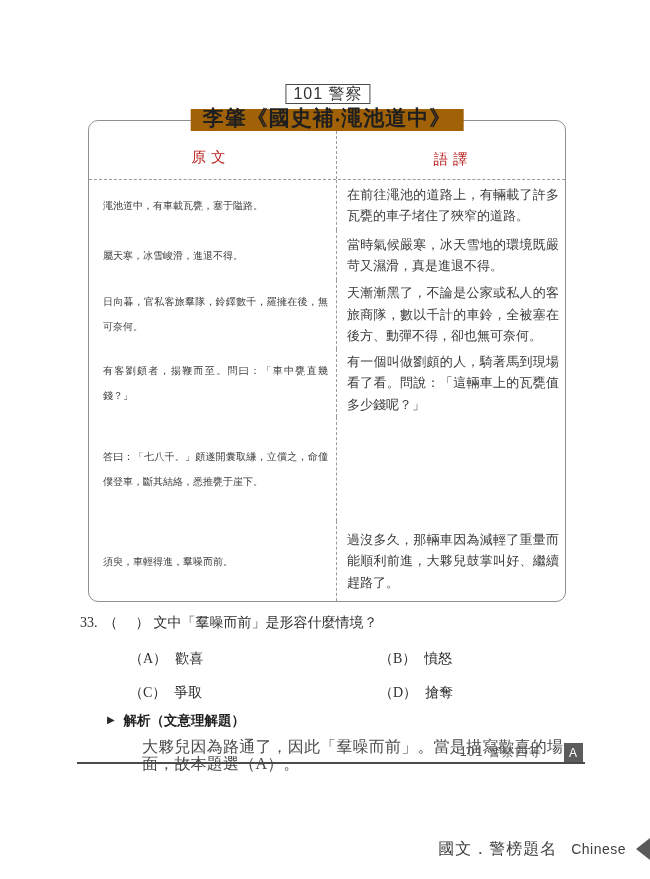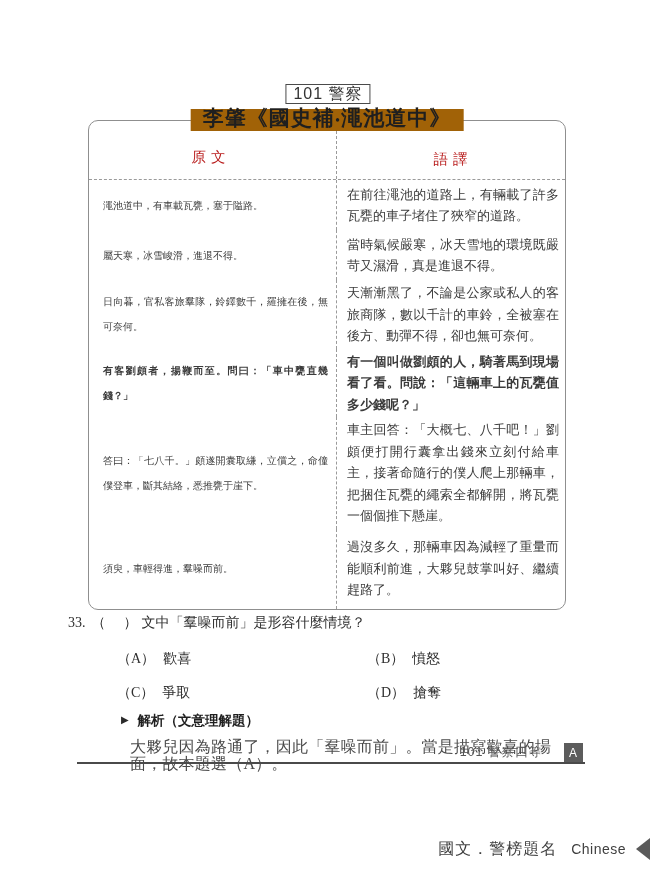--- a/index.html
+++ b/index.html
@@ -22,33 +22,33 @@
   .cell.left{width:248px;border-right:1.5px dashed #9a9a9a;font-size:10px;line-height:25px;
              padding:2px 8px 2px 14px;text-align:justify;}
   .cell.right{flex:1;font-size:13px;line-height:21.5px;padding:2px 6px 2px 10px;text-align:justify;}
   .row.head{height:58px;border-bottom:1.5px dashed #9a9a9a;}
   .row.head .cell{justify-content:flex-end;padding-bottom:9px;font-size:14.5px;letter-spacing:5px;
                   text-align:center;color:#b91c1c;}
   .row.head .cell.left{padding-left:5px;}
   #table-rows .row:nth-child(1){min-height:50px;}
   #table-rows .row:nth-child(2){min-height:50px;}
   #table-rows .row:nth-child(3){min-height:68px;}
-  #table-rows .row:nth-child(4){min-height:66px;font-weight:bold;}
+  #table-rows .row:nth-child(4){min-height:66px;}
   #table-rows .row:nth-child(5){min-height:104px;}
   #table-rows .row:nth-child(6){min-height:80px;}
 
   
-  .question{position:absolute;left:68px;top:612px;width:494px;font-size:14px;color:#2f2f2f;}
+  .question{position:absolute;left:80px;top:612px;width:494px;font-size:14px;color:#2f2f2f;}
   .stem-line{display:flex;align-items:baseline;line-height:22px;}
   .q-number{margin-right:6px;}
   .q-blank{margin-right:2px;letter-spacing:2px;}
   .options{margin:14px 0 0 49px;display:grid;grid-template-columns:250px 1fr;row-gap:12px;}
   .option{display:flex;align-items:baseline;line-height:22px;}
   .option .opt-label{margin-right:8px;}
-  .analysis-header{margin:6px 0 0 53px;font-family:"Liberation Sans","DejaVu Sans",sans-serif;
+  .analysis-header{margin:6px 0 0 27px;font-family:"Liberation Sans","DejaVu Sans",sans-serif;
                    font-weight:bold;font-size:13.5px;color:#1f1f1f;line-height:20px;}
   .analysis-header .marker{font-size:10px;margin-right:5px;vertical-align:2px;color:#2a2a2a;}
   .analysis-text{margin:7px 0 0 62px;font-size:16px;line-height:17px;color:#4a4a4a;letter-spacing:0.2px;}
 
   
   .footer{position:absolute;top:743px;right:67px;display:flex;align-items:center;gap:22px;
           font-family:"Liberation Sans","DejaVu Sans",sans-serif;font-size:12.5px;color:#555;letter-spacing:1px;}
   .badge{width:19px;height:19px;background:#5c5c5c;color:#ffffff;display:flex;align-items:center;
          justify-content:center;font-size:12px;font-family:"Liberation Sans","DejaVu Sans",sans-serif;}
   .footer-line{position:absolute;top:762px;left:77px;width:508px;height:2px;background:#4a4a4a;}
@@ -86,21 +86,20 @@
         <div class="row">
           <div class="cell left">日向暮，官私客旅羣隊，鈴鐸數千，羅擁在後，無可奈何。</div>
           <div class="cell right">天漸漸黑了，不論是公家或私人的客旅商隊，數以千計的車鈴，全被塞在後方、動彈不得，卻也無可奈何。</div>
         </div>
         <div class="row">
           <div class="cell left">有客劉頗者，揚鞭而至。問曰：「車中甕直幾錢？」</div>
           <div class="cell right">有一個叫做劉頗的人，騎著馬到現場看了看。問說：「這輛車上的瓦甕值多少錢呢？」</div>
         </div>
         <div class="row">
           <div class="cell left">答曰：「七八千。」頗遂開囊取縑，立償之，命僮僕登車，斷其結絡，悉推甕于崖下。</div>
-          <div class="cell right">車主回答：「大概七、八千吧！」劉頗便打開行囊拿出錢來立刻付給車主，接著命隨行的僕人爬上那輛車，把捆住瓦甕的繩索全都解開，將瓦甕一個個推下懸崖。</div>
         </div>
         <div class="row">
           <div class="cell left">須臾，車輕得進，羣噪而前。</div>
           <div class="cell right">過沒多久，那輛車因為減輕了重量而能順利前進，大夥兒鼓掌叫好、繼續趕路了。</div>
         </div>
       </div>
   </section>
 
   <section class="question">
     <div class="stem-line">

